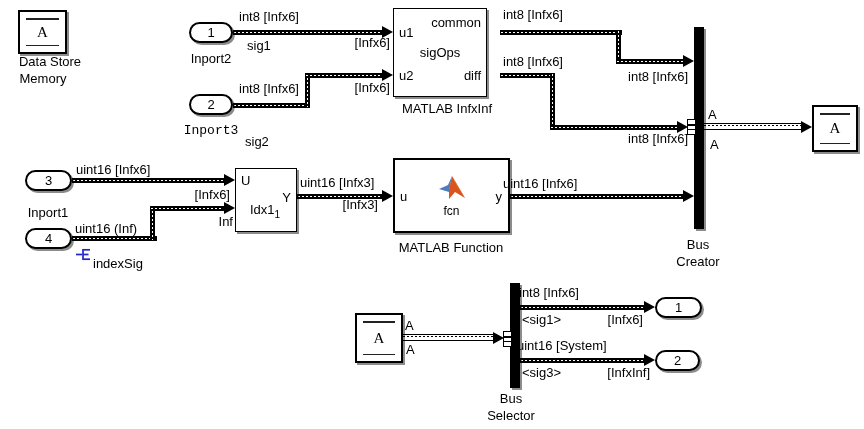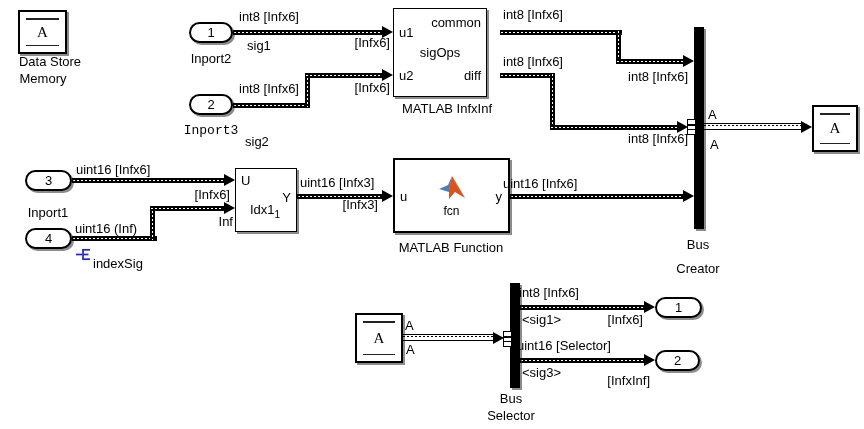--- a/index.html
+++ b/index.html
@@ -142,21 +142,21 @@
   </div>
   <div class="bname" style="left:48px;top:194px;margin-top:12px;">Inport1</div>
 
   <div class="oval" style="left:25px;top:228px;width:47px;height:21px;">
     <span>4</span>
   </div>
 
   <div class="bar" style="left:694px;top:27px;height:202px;"></div>
   <div class="busport" style="left:687px;top:119px;"></div>
   <div class="bname" style="left:698px;top:238px;">Bus</div>
-  <div class="bname" style="left:698px;top:262px;">Creator</div>
+  <div class="bname" style="left:698px;top:255px;">Creator</div>
 
   <div class="block dstore" style="left:812px;top:105px;width:46px;height:47px;">
     <span>A</span>
   </div>
 
   <div class="block dstore" style="left:355px;top:313px;width:48px;height:50px;">
     <span>A</span>
   </div>
 
   <div class="bar" style="left:510px;top:283px;height:105px;"></div>
@@ -209,17 +209,17 @@
 
   <div class="lbl" style="left:503px;top:177px;">uint16 [Infx6]</div>
 
   <div class="lbl" style="left:405px;top:319px;">A</div>
   <div class="lbl" style="left:406px;top:343px;">A</div>
 
   <div class="lbl" style="left:519px;top:286px;">int8 [Infx6]</div>
   <div class="lbl" style="left:522px;top:313px;">&lt;sig1&gt;</div>
   <div class="lbl" style="right:221px;top:313px;">[Infx6]</div>
 
-  <div class="lbl" style="left:517px;top:339px;">uint16 [Selector]</div>
+  <div class="lbl" style="left:517px;top:339px;">uint16 [System]</div>
   <div class="lbl" style="left:522px;top:366px;">&lt;sig3&gt;</div>
-  <div class="lbl" style="right:214px;top:374px;text-align:right;">[InfxInf]</div>
+  <div class="lbl" style="right:214px;top:366px;text-align:right;">[InfxInf]</div>
 
 </div>
 
 </body></html>

